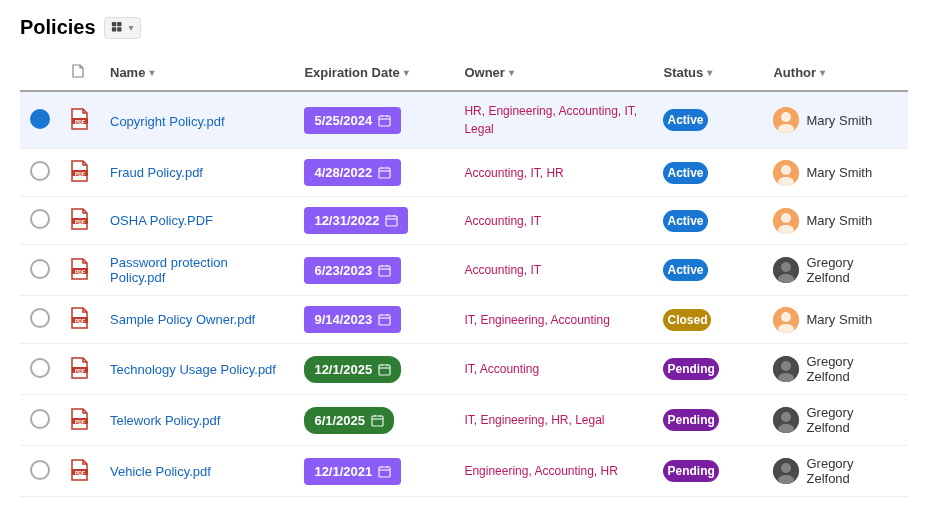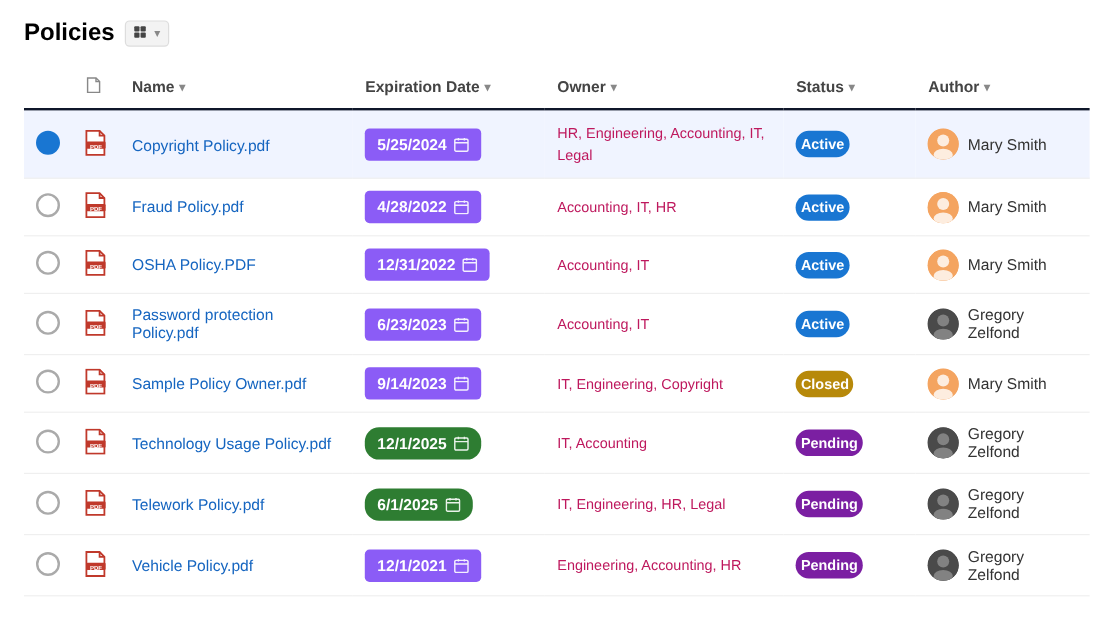--- a/index.html
+++ b/index.html
@@ -32,21 +32,21 @@
       cursor: pointer;
     }
     .view-toggle svg {
       width: 14px; height: 14px;
     }
     table {
       width: 100%;
       border-collapse: collapse;
     }
     thead tr {
-      border-bottom: 2px solid #0f172a;
+      border-bottom: 2px solid #a3a3a3;
     }
     thead th {
       text-align: left;
       padding: 8px 10px;
       font-weight: 600;
       color: #444;
       font-size: 13px;
       white-space: nowrap;
     }
     thead th .col-header {
@@ -379,21 +379,21 @@
         <td class="td-name"><span class="file-name">Sample Policy Owner.pdf</span></td>
         <td class="td-date"><span class="date-badge red">
     9/14/2023
     <svg class="cal-icon" width="13" height="13" viewBox="0 0 13 13" fill="none" xmlns="http://www.w3.org/2000/svg">
       <rect x="1" y="2" width="11" height="10" rx="1" stroke="white" stroke-width="1.2" fill="none"></rect>
       <line x1="1" y1="5" x2="12" y2="5" stroke="white" stroke-width="1.2"></line>
       <line x1="4" y1="1" x2="4" y2="3" stroke="white" stroke-width="1.2"></line>
       <line x1="9" y1="1" x2="9" y2="3" stroke="white" stroke-width="1.2"></line>
     </svg>
   </span></td>
-        <td class="td-owner"><span>IT, Engineering, Copyright</span></td>
+        <td class="td-owner"><span>IT, Engineering, Accounting</span></td>
         <td class="td-status"><span class="status-badge closed">Closed</span></td>
         <td class="td-author">
           <div class="author-cell">
     <div class="avatar mary">
               <svg width="26" height="26" viewBox="0 0 26 26" xmlns="http://www.w3.org/2000/svg">
     <circle cx="13" cy="13" r="13" fill="#f4a460"></circle>
     <circle cx="13" cy="10" r="5" fill="#fff" opacity="0.8"></circle>
     <ellipse cx="13" cy="22" rx="8" ry="5" fill="#fff" opacity="0.8"></ellipse>
   </svg>
             </div>

